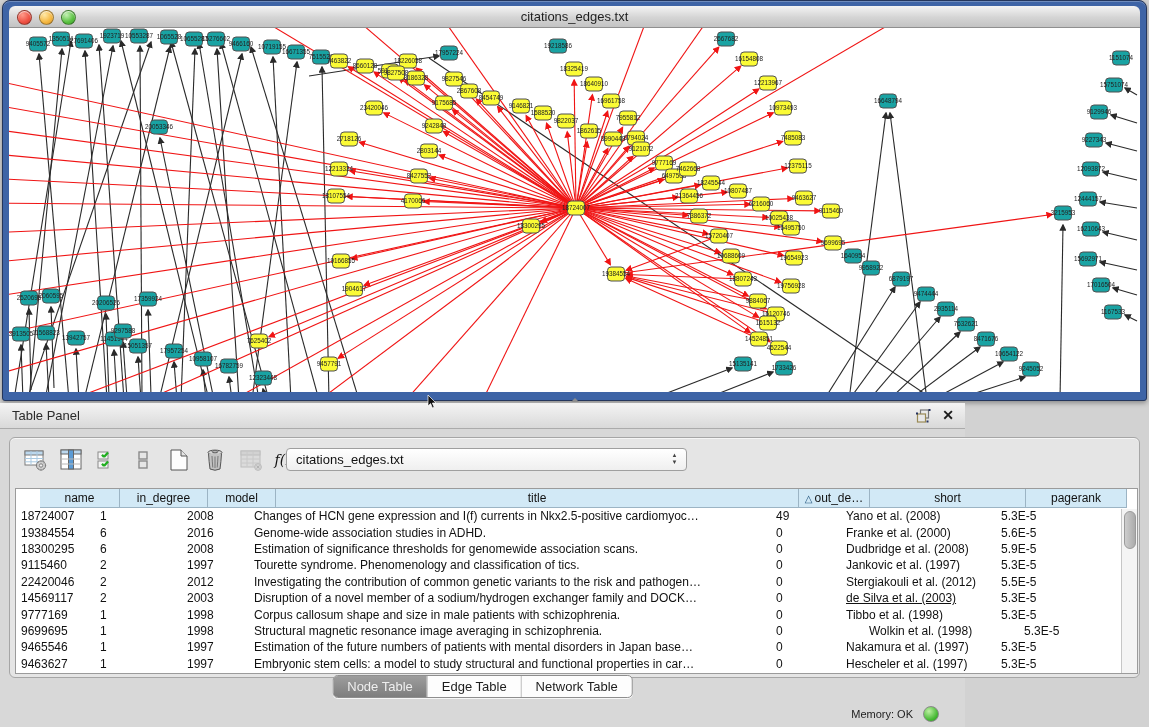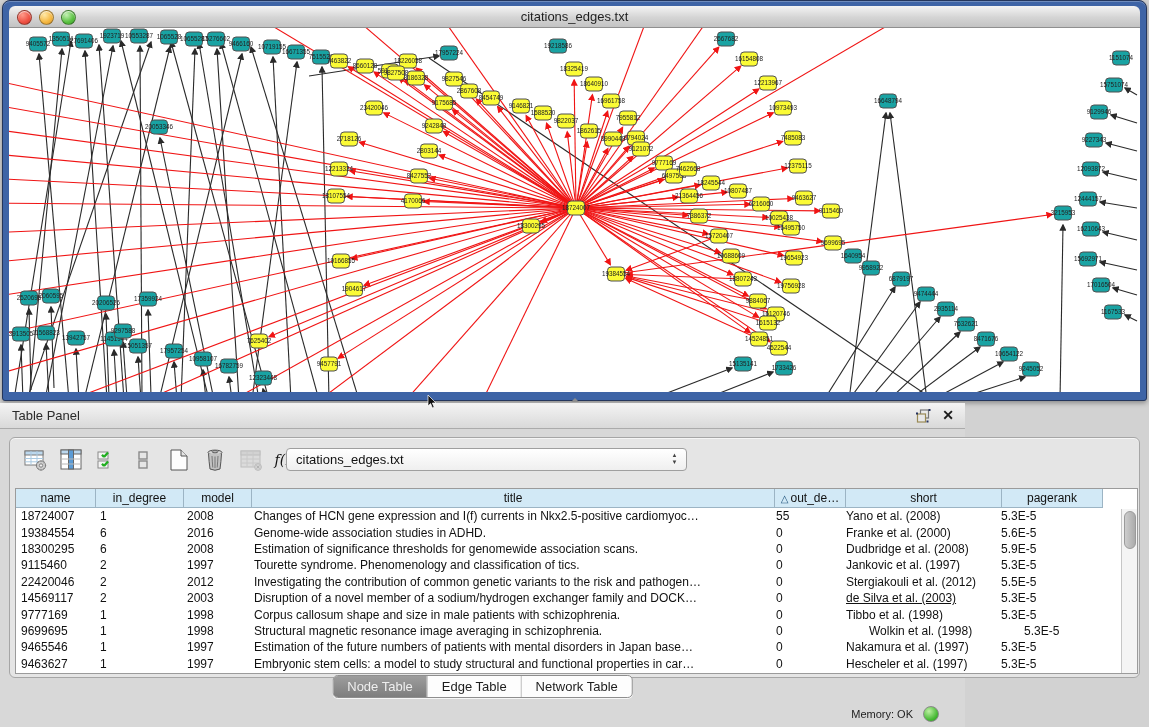--- a/index.html
+++ b/index.html
@@ -41,21 +41,21 @@
   .tb-btn{width:25px;height:25px;display:flex;align-items:center;justify-content:center;}
   .fx{font-family:"DejaVu Serif",serif;font-style:italic;font-size:14px;color:#111;}
   .combo{position:absolute;left:276px;top:10px;width:390px;height:21px;
     background:linear-gradient(#ffffff,#efefef);border:1px solid #9f9f9f;border-radius:4px;
     font-size:13px;line-height:21px;padding-left:9px;color:#111;}
   .combo-spin{position:absolute;right:7px;top:3px;width:9px;font-size:6px;line-height:7px;
     color:#444;text-align:center;}
 
   .tbl{position:absolute;left:5px;top:50px;width:1121px;height:184px;background:#fff;
     border:1px solid #9b9b9b;overflow:hidden;}
-  .tbl-head{display:flex;height:19px;}
+  .tbl-head{display:flex;height:19px;padding-left:24px;}
   .th{background:#d2e9f6;border-right:1px solid #9cb4c4;border-bottom:1px solid #9cb4c4;
      font-size:12px;color:#111;text-align:center;line-height:19px;white-space:nowrap;overflow:hidden;}
   .th .sort{color:#23567e;font-size:10px;margin-right:2px;}
   .tr{display:flex;height:16.4px;align-items:center;}
   .td{font-size:12px;color:#111;white-space:nowrap;overflow:hidden;padding-left:5px;box-sizing:border-box;}
   .vscroll{position:absolute;right:0;top:20px;bottom:0;width:15px;background:#f4f4f4;border-left:1px solid #c6c6c6;}
   .vthumb{position:absolute;left:2px;top:2px;width:10px;height:36px;background:linear-gradient(90deg,#cdcdcd,#ababab);
      border-radius:6px;border:1px solid #9a9a9a;}
 
   .tabs{position:absolute;left:50%;transform:translateX(-50%);top:271px;display:flex;height:21px;
@@ -812,21 +812,21 @@
           <div class="th" style="width: 70px;"><span class="sort">△</span>out_de…</div>
           <div class="th" style="width: 155px;">short</div>
           <div class="th" style="width: 100px;">pagerank</div>
         </div>
       <div id="tblBody">
           <div class="tr">
             <div class="td" style="width: 79px;">18724007</div>
             <div class="td" style="width: 87px;">1</div>
             <div class="td" style="width: 67px;">2008</div>
             <div class="td" style="width: 522px;">Changes of HCN gene expression and I(f) currents in Nkx2.5-positive cardiomyoc…</div>
-            <div class="td" style="width: 70px;">55</div>
+            <div class="td" style="width: 70px;">49</div>
             <div class="td" style="width: 155px;">Yano et al. (2008)</div>
             <div class="td" style="width: 100px;">5.3E-5</div>
           </div>
           <div class="tr">
             <div class="td" style="width: 79px;">19384554</div>
             <div class="td" style="width: 87px;">6</div>
             <div class="td" style="width: 67px;">2016</div>
             <div class="td" style="width: 522px;">Genome-wide association studies in ADHD.</div>
             <div class="td" style="width: 70px;">0</div>
             <div class="td" style="width: 155px;">Franke et al. (2000)</div>

